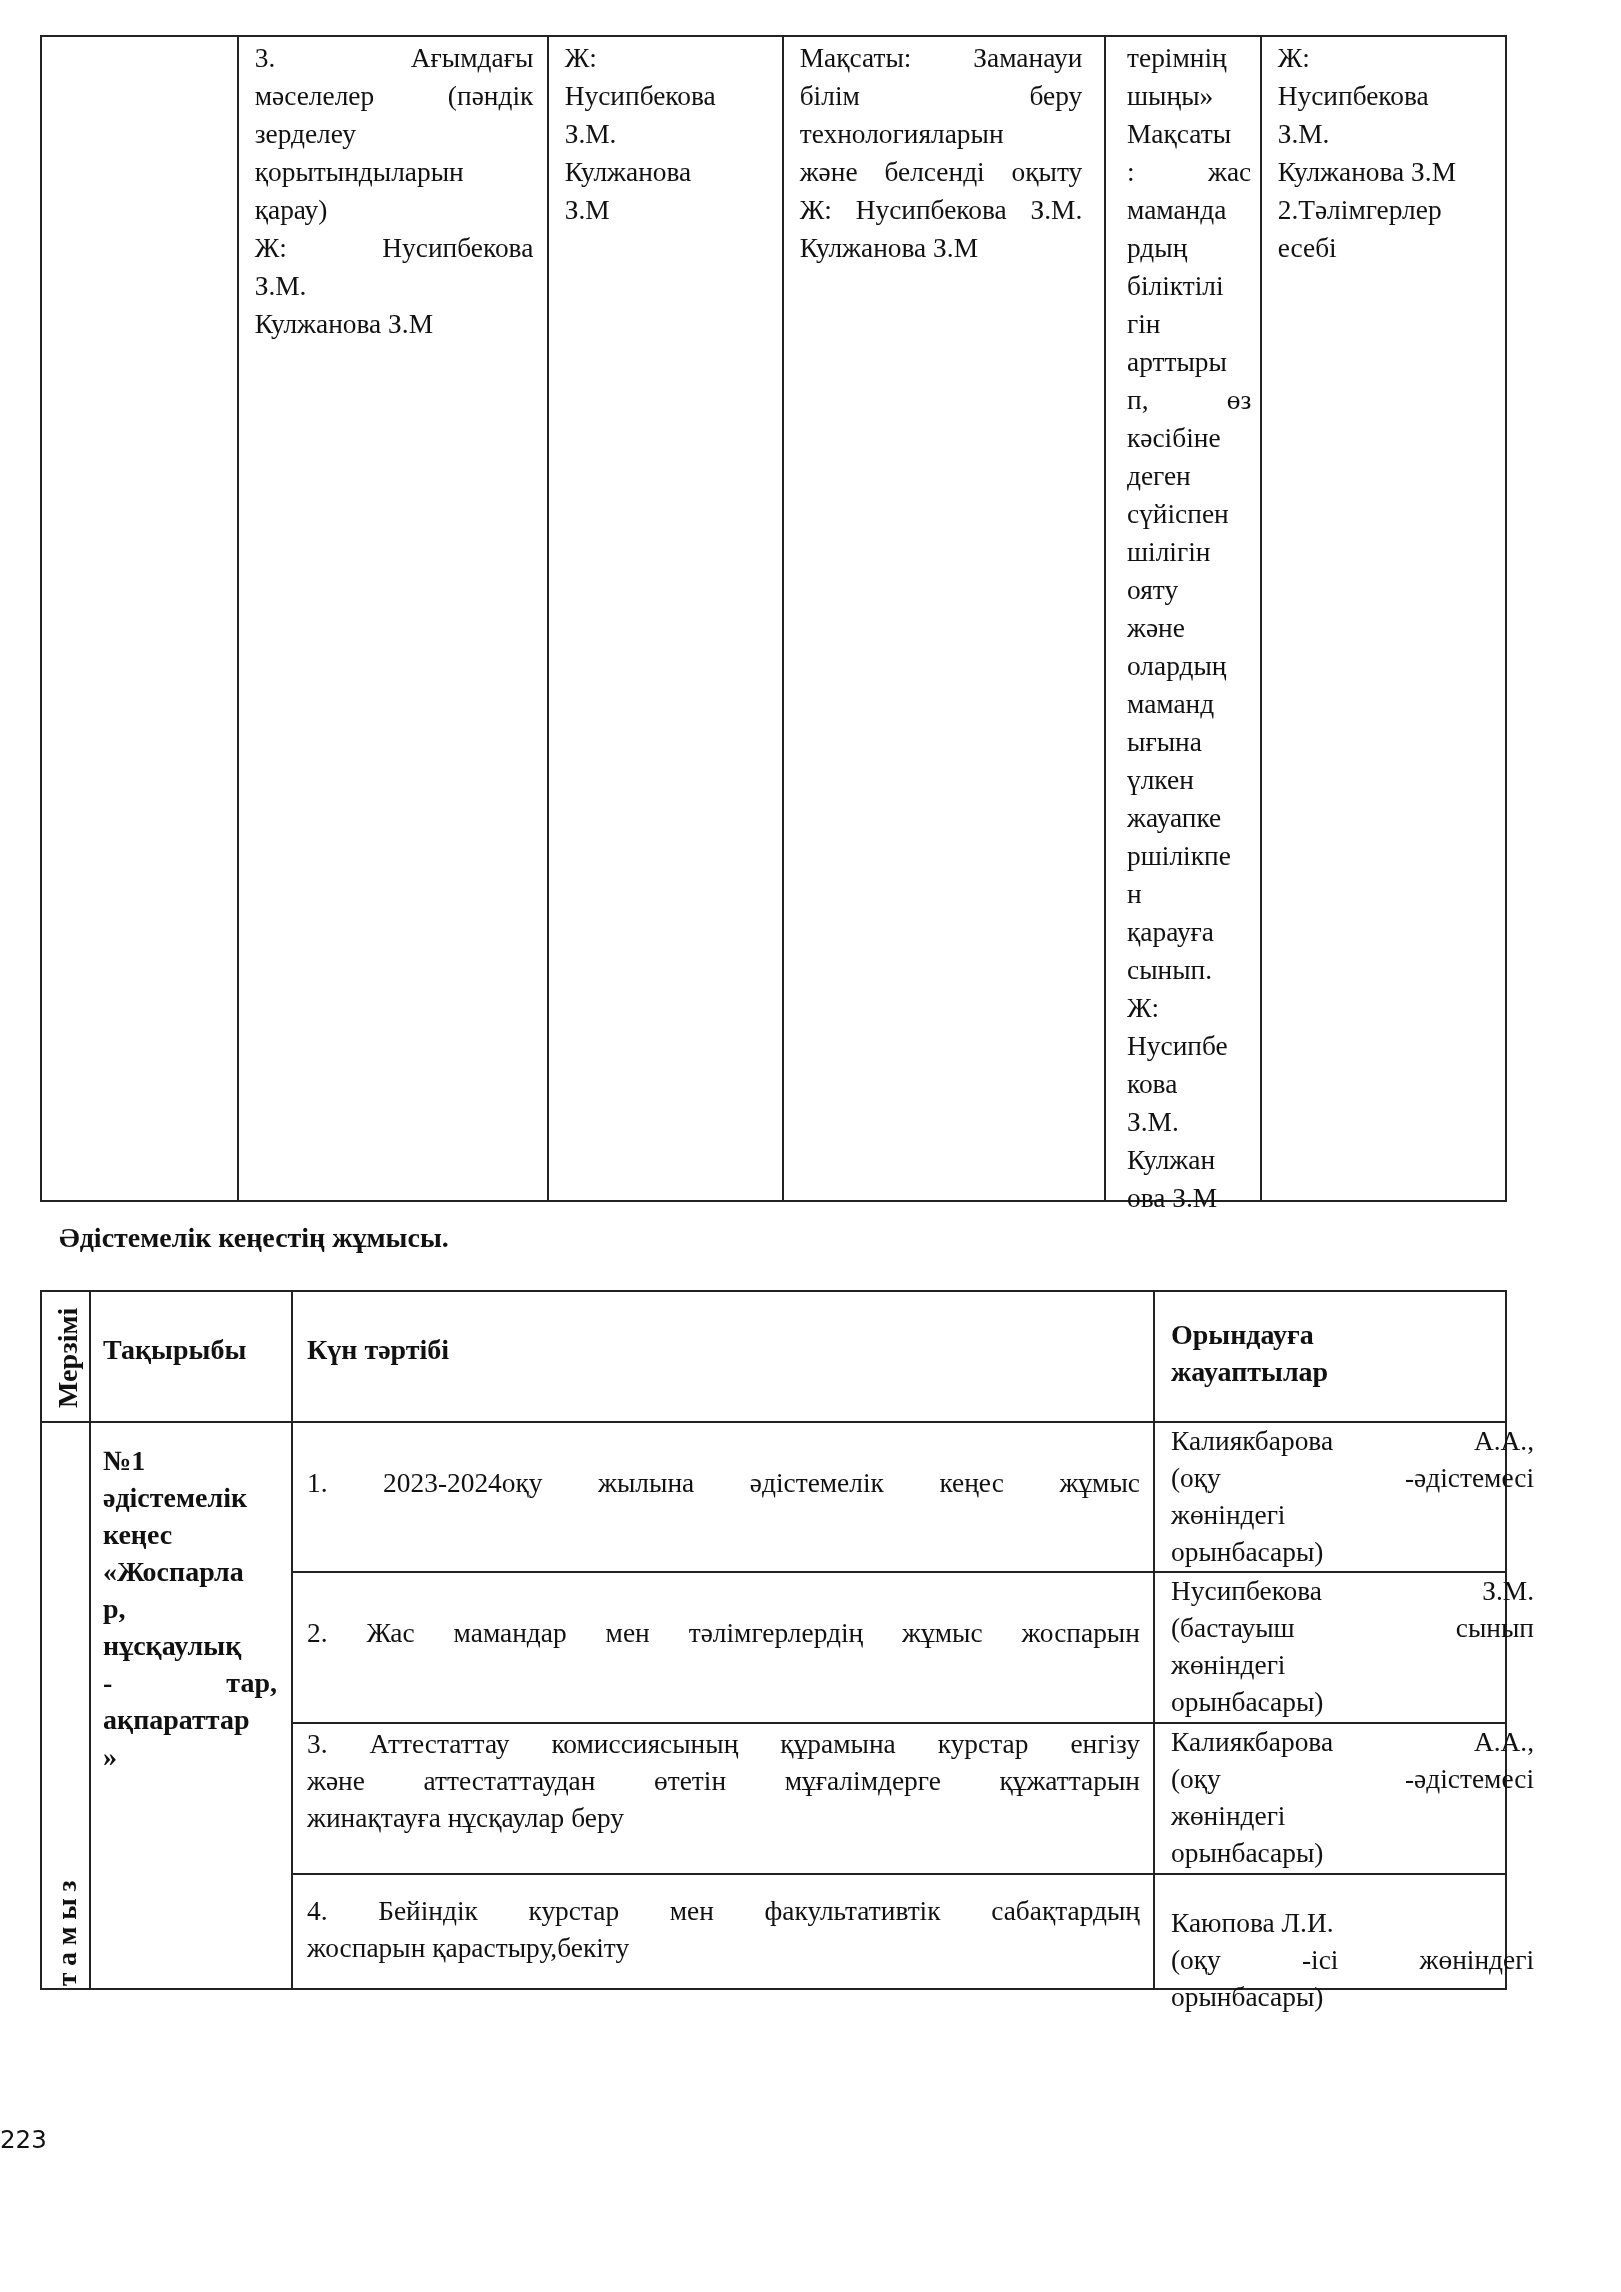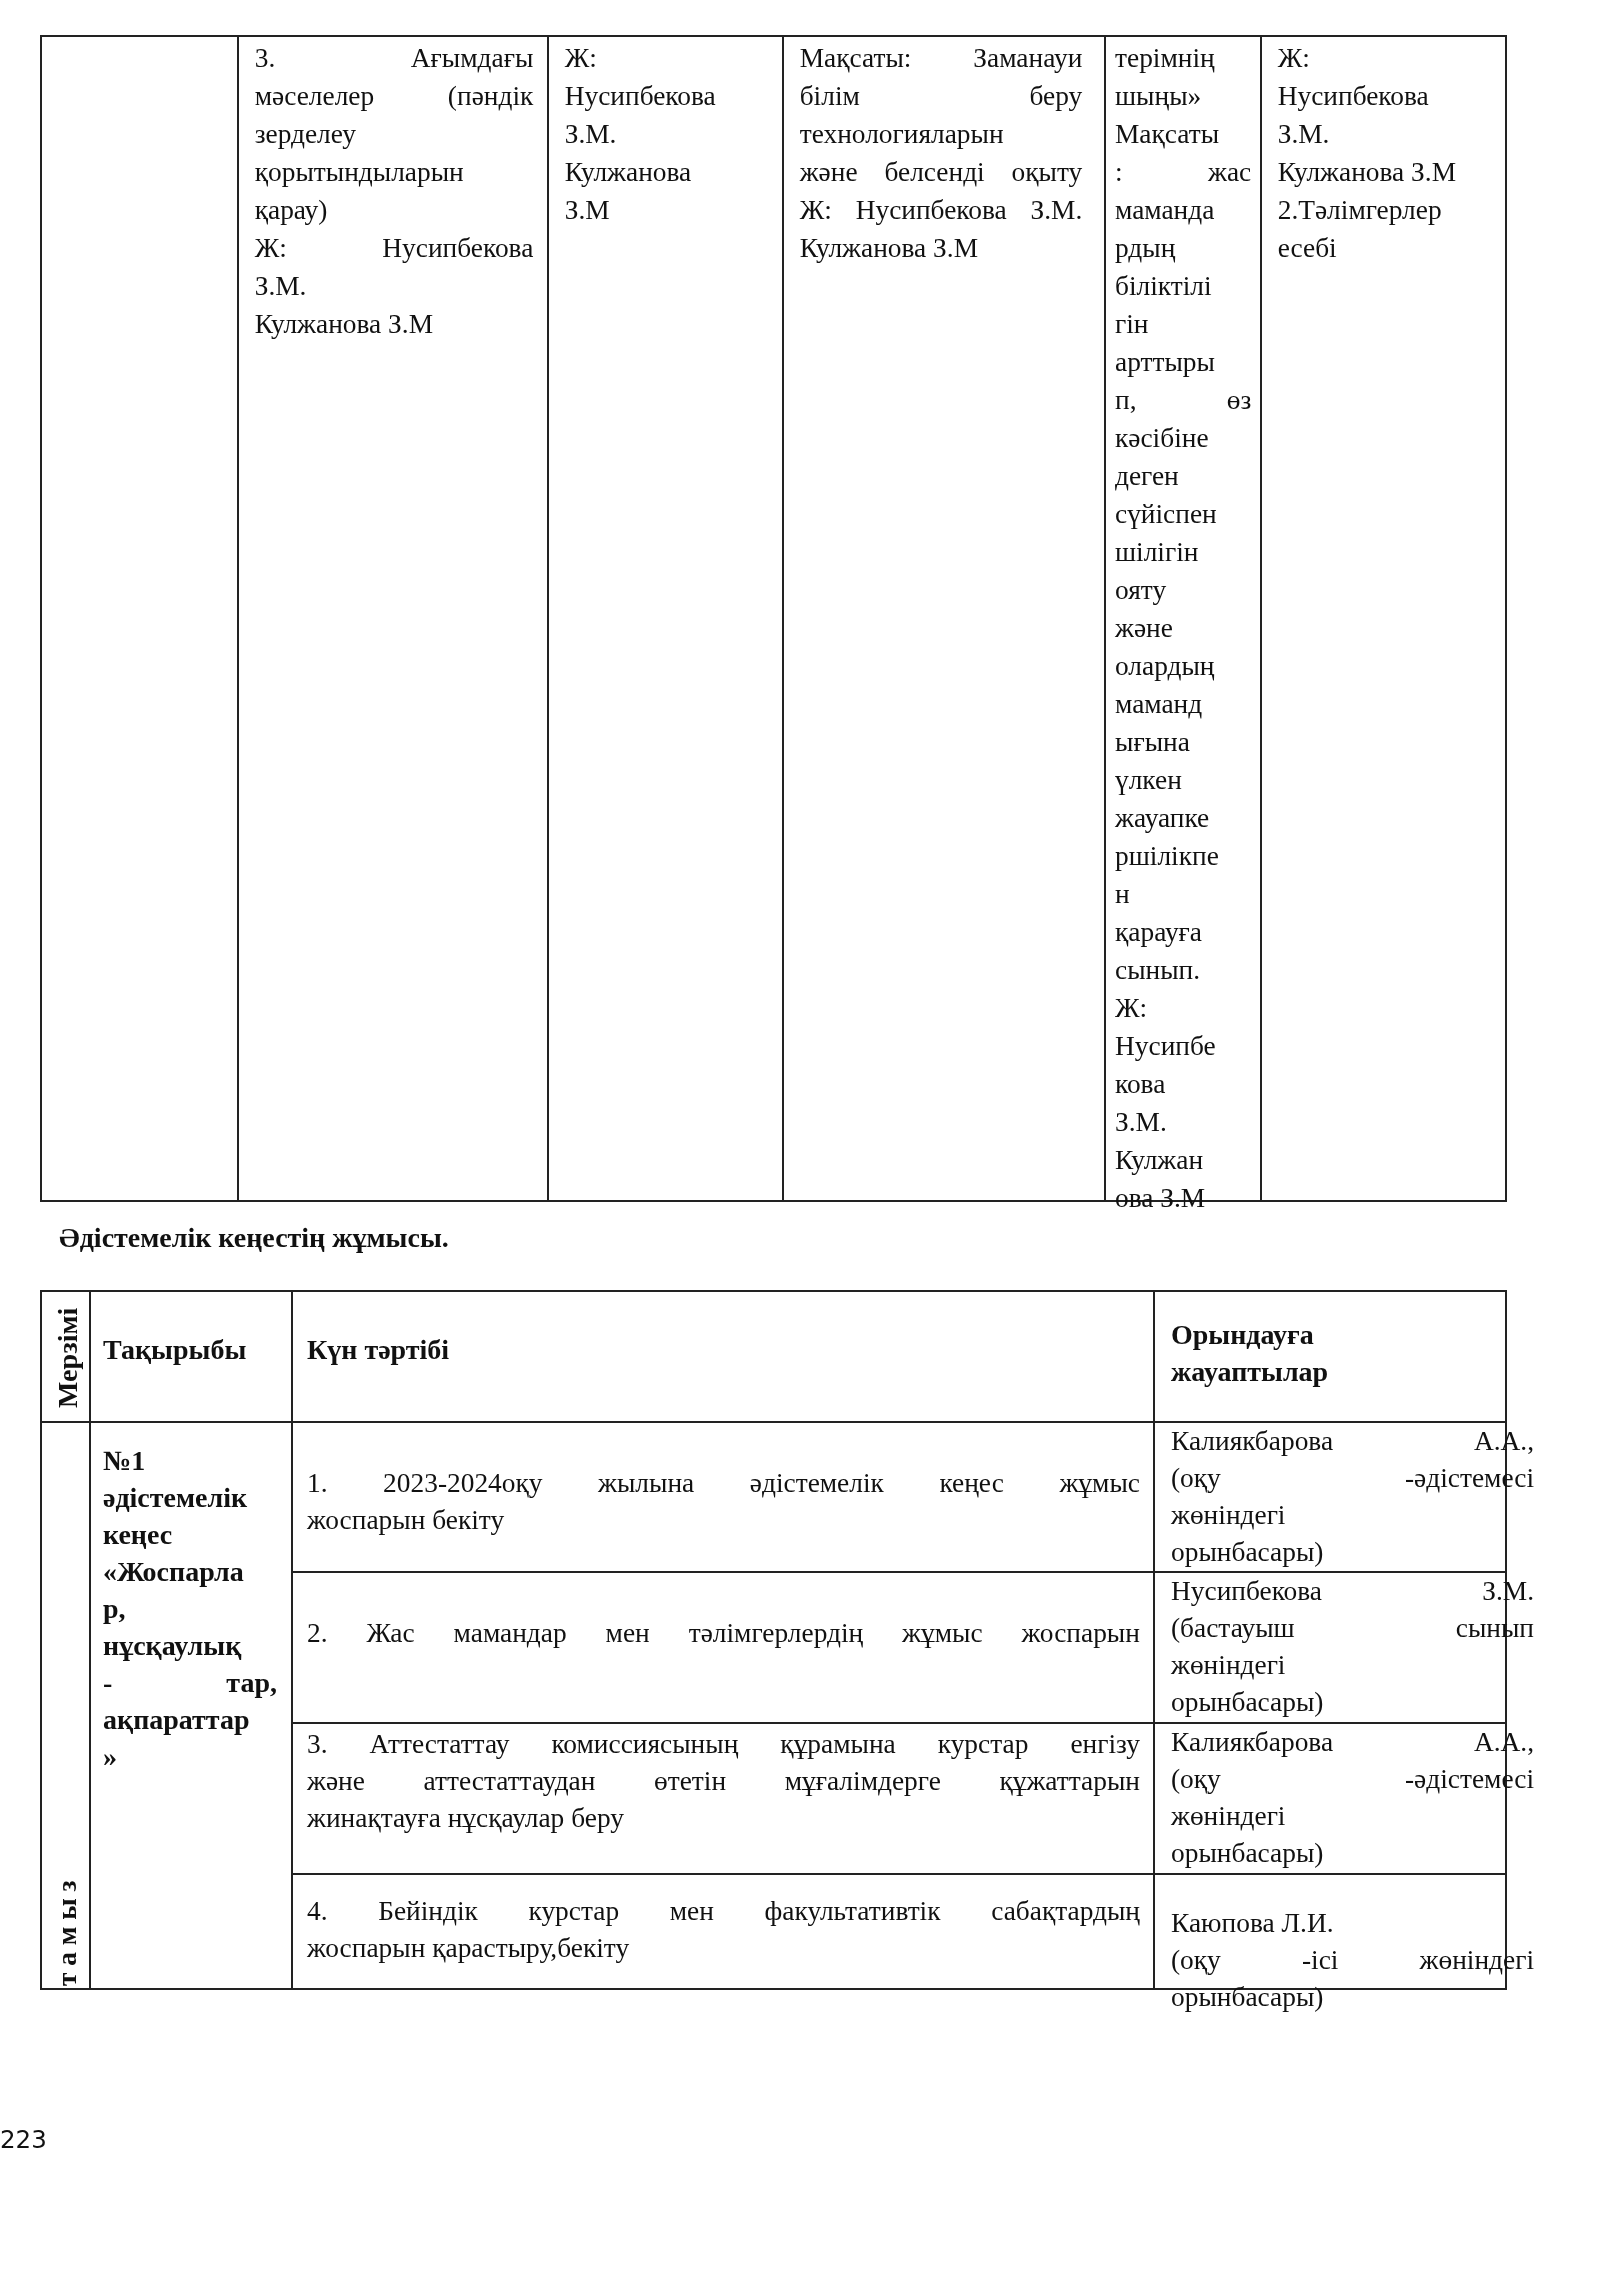--- a/index.html
+++ b/index.html
@@ -135,21 +135,21 @@
           <span>белсенді</span>
           <span>оқыту</span>
         </div>
         <div class="jl">
           <span>Ж:</span>
           <span>Нусипбекова</span>
           <span>З.М.</span>
         </div>
         <div class="pl">Кулжанова З.М</div>
       </div>
-    <div class="col" style="left:1062px; width:157px; padding-right:9.8px; padding-left:9px;">
+    <div class="col" style="left:1062px; width:157px; padding-right:9.8px; padding-left:21px;">
         <div class="pl">терімнің</div>
         <div class="pl">шыңы»</div>
         <div class="pl">Мақсаты</div>
         <div class="jl">
           <span>:</span>
           <span>жас</span>
         </div>
         <div class="pl">маманда</div>
         <div class="pl">рдың</div>
         <div class="pl">біліктілі</div>
@@ -231,21 +231,20 @@
 
     <div class="cell agenda" style="left:265px; top:173px; width:833px;">
         <div class="jl">
           <span>1.</span>
           <span>2023-2024оқу</span>
           <span>жылына</span>
           <span>әдістемелік</span>
           <span>кеңес</span>
           <span>жұмыс</span>
         </div>
-        <div class="pl">жоспарын бекіту</div>
       </div>
     <div class="cell resp" style="left:1129px; top:131px; width:363px;">
         <div class="jl">
           <span>Калиякбарова</span>
           <span>А.А.,</span>
         </div>
         <div class="jl">
           <span>(оқу</span>
           <span>-әдістемесі</span>
         </div>

